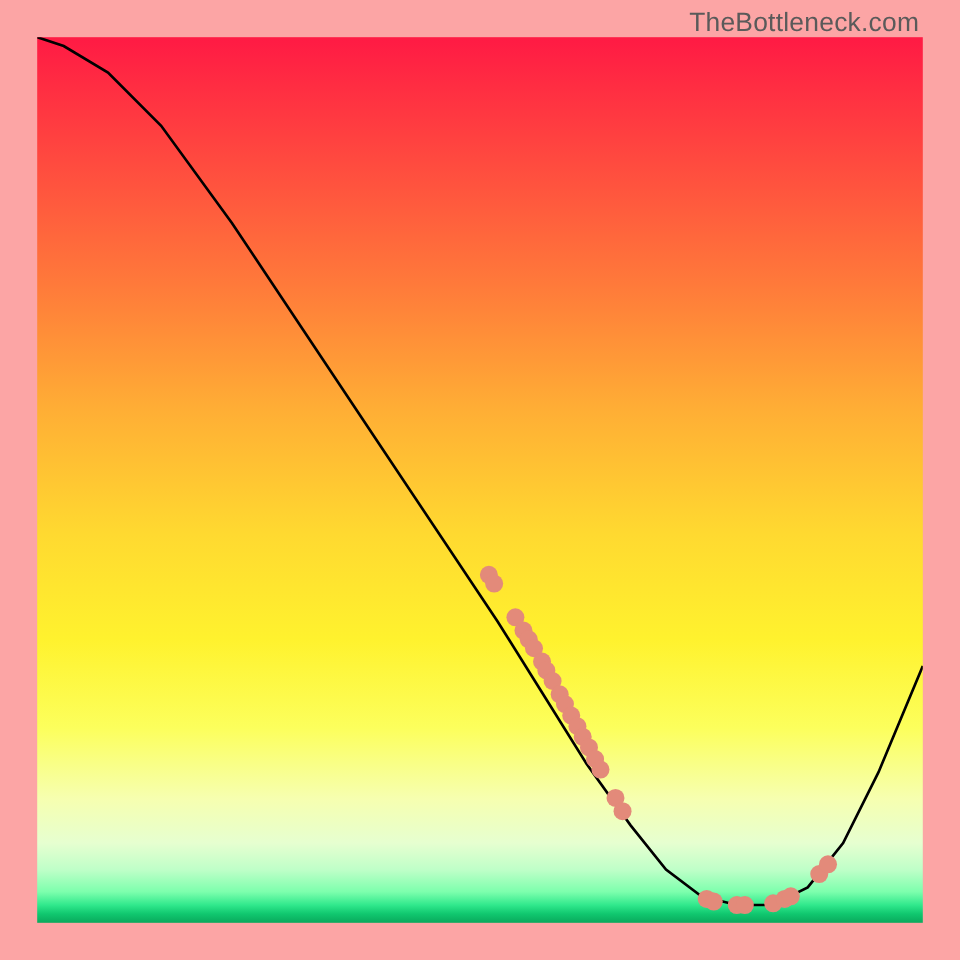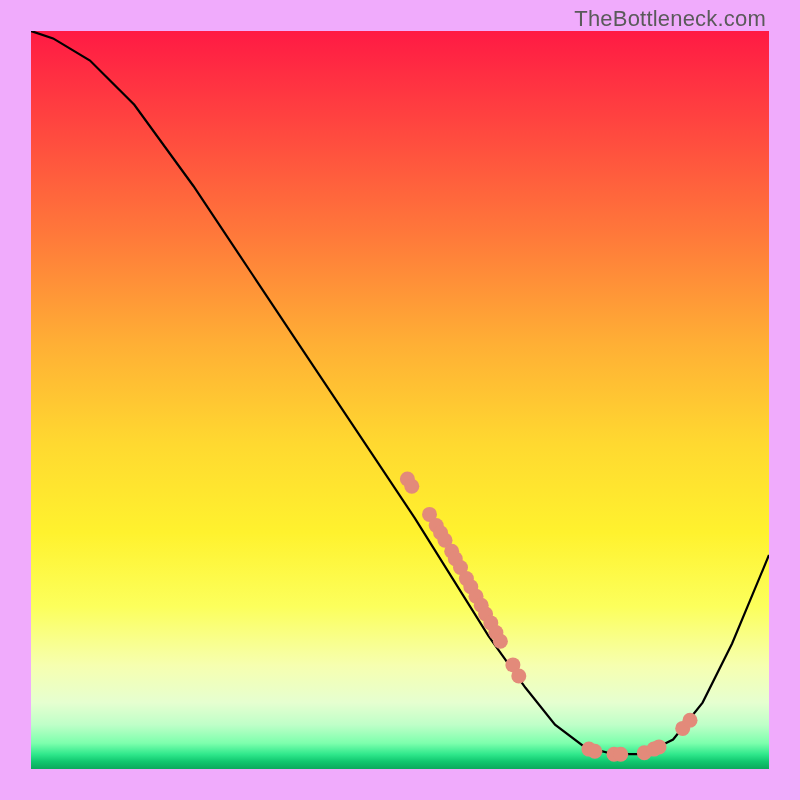--- a/index.html
+++ b/index.html
@@ -6,21 +6,21 @@
     margin: 0;
     padding: 0;
     width: 800px;
     height: 800px;
     background: #000;
     overflow: hidden;
   }
   .outer {
     width: 800px;
     height: 800px;
-    background: #f0abfc;
+    background: #fca5a5;
     position: relative;
   }
   .plot {
     position: absolute;
     left: 31px;
     top: 31px;
     width: 738px;
     height: 738px;
     
     background: linear-gradient(to bottom,

